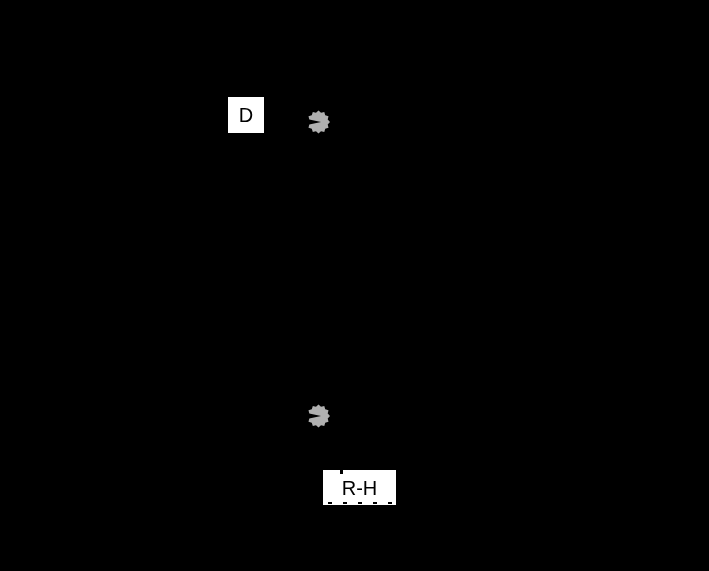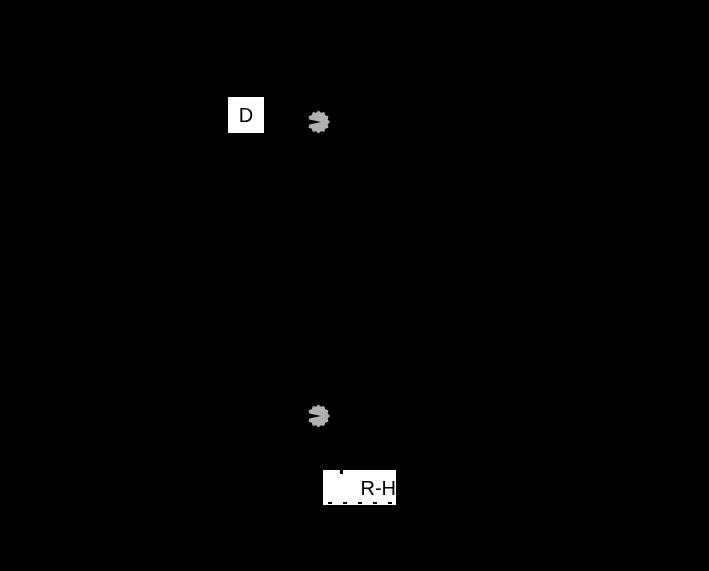--- a/index.html
+++ b/index.html
@@ -30,21 +30,21 @@
     top: 97px;
     width: 36px;
     height: 36px;
     justify-content: center;
   }
   .rh-box {
     left: 323px;
     top: 470px;
     width: 73px;
     height: 35px;
-    justify-content: flex-end;
+    justify-content: center;
   }
   .blob {
     position: absolute;
     width: 27px;
     height: 26px;
   }
   .blob-top {
     left: 305px;
     top: 109px;
   }

